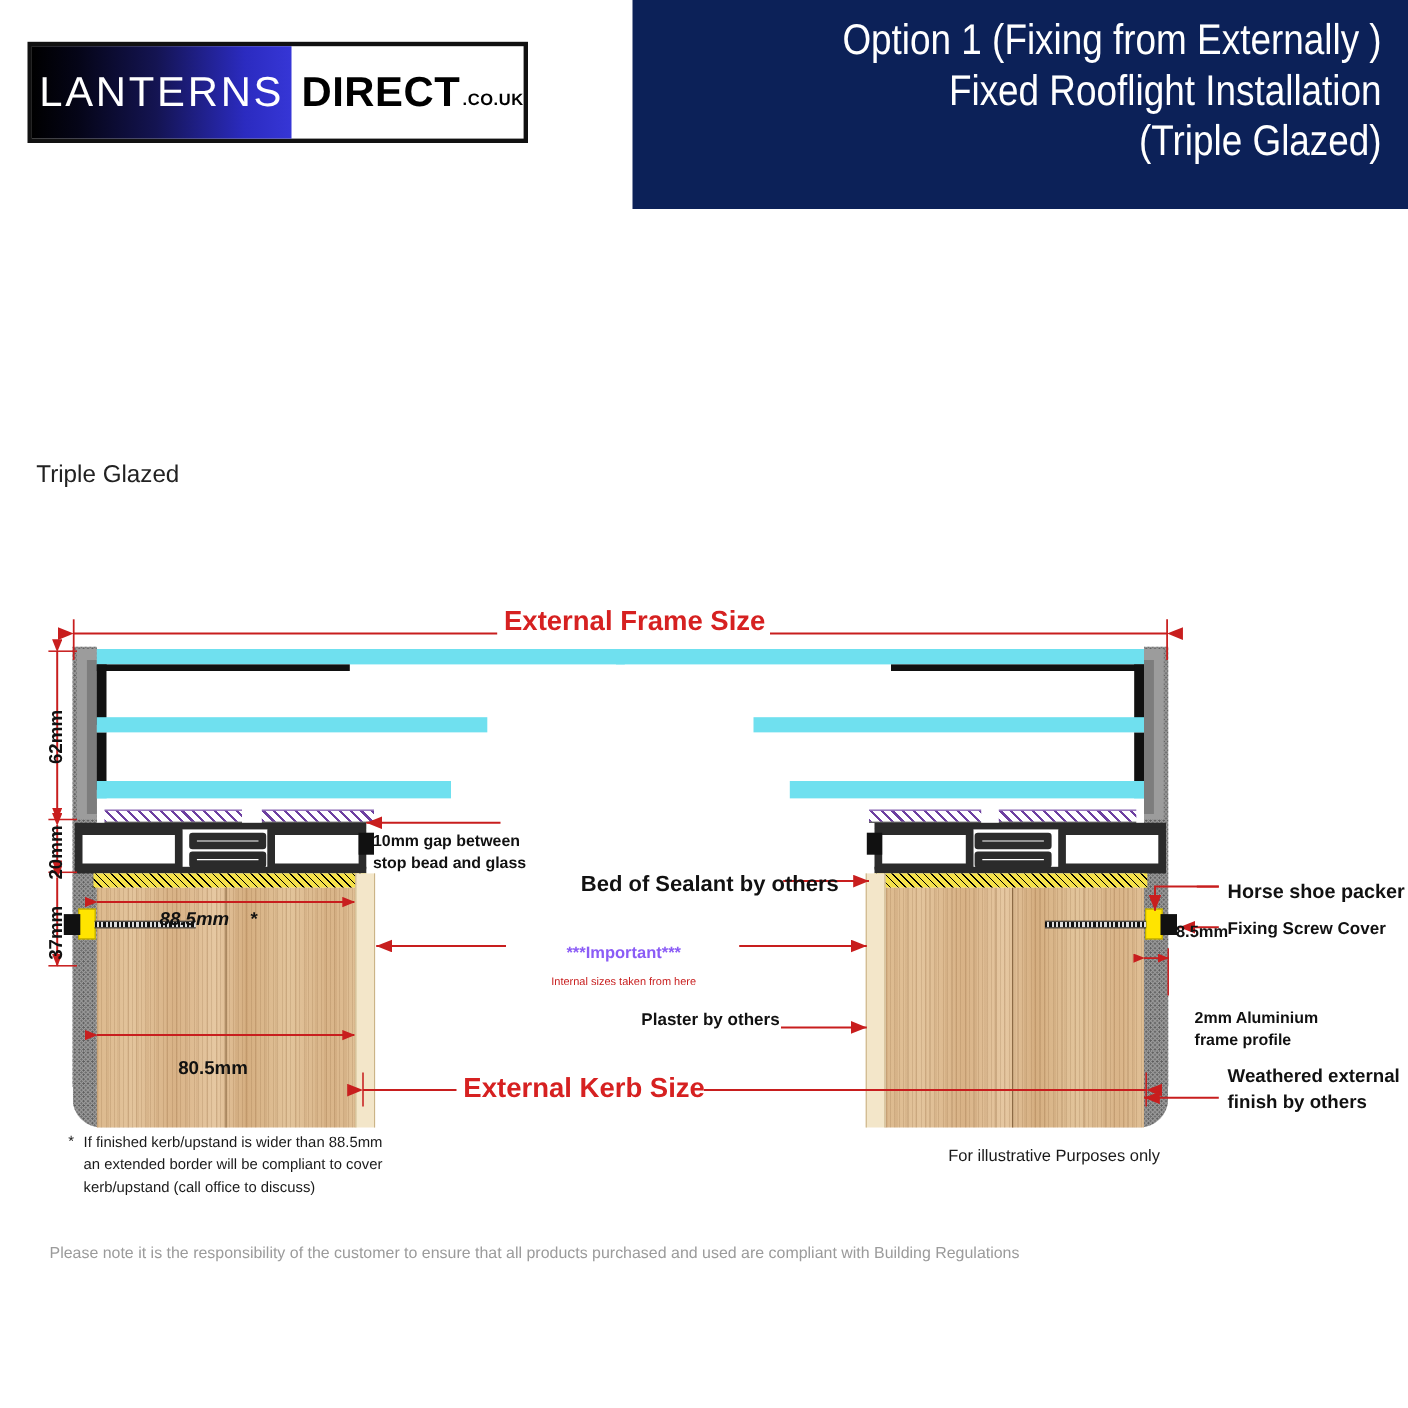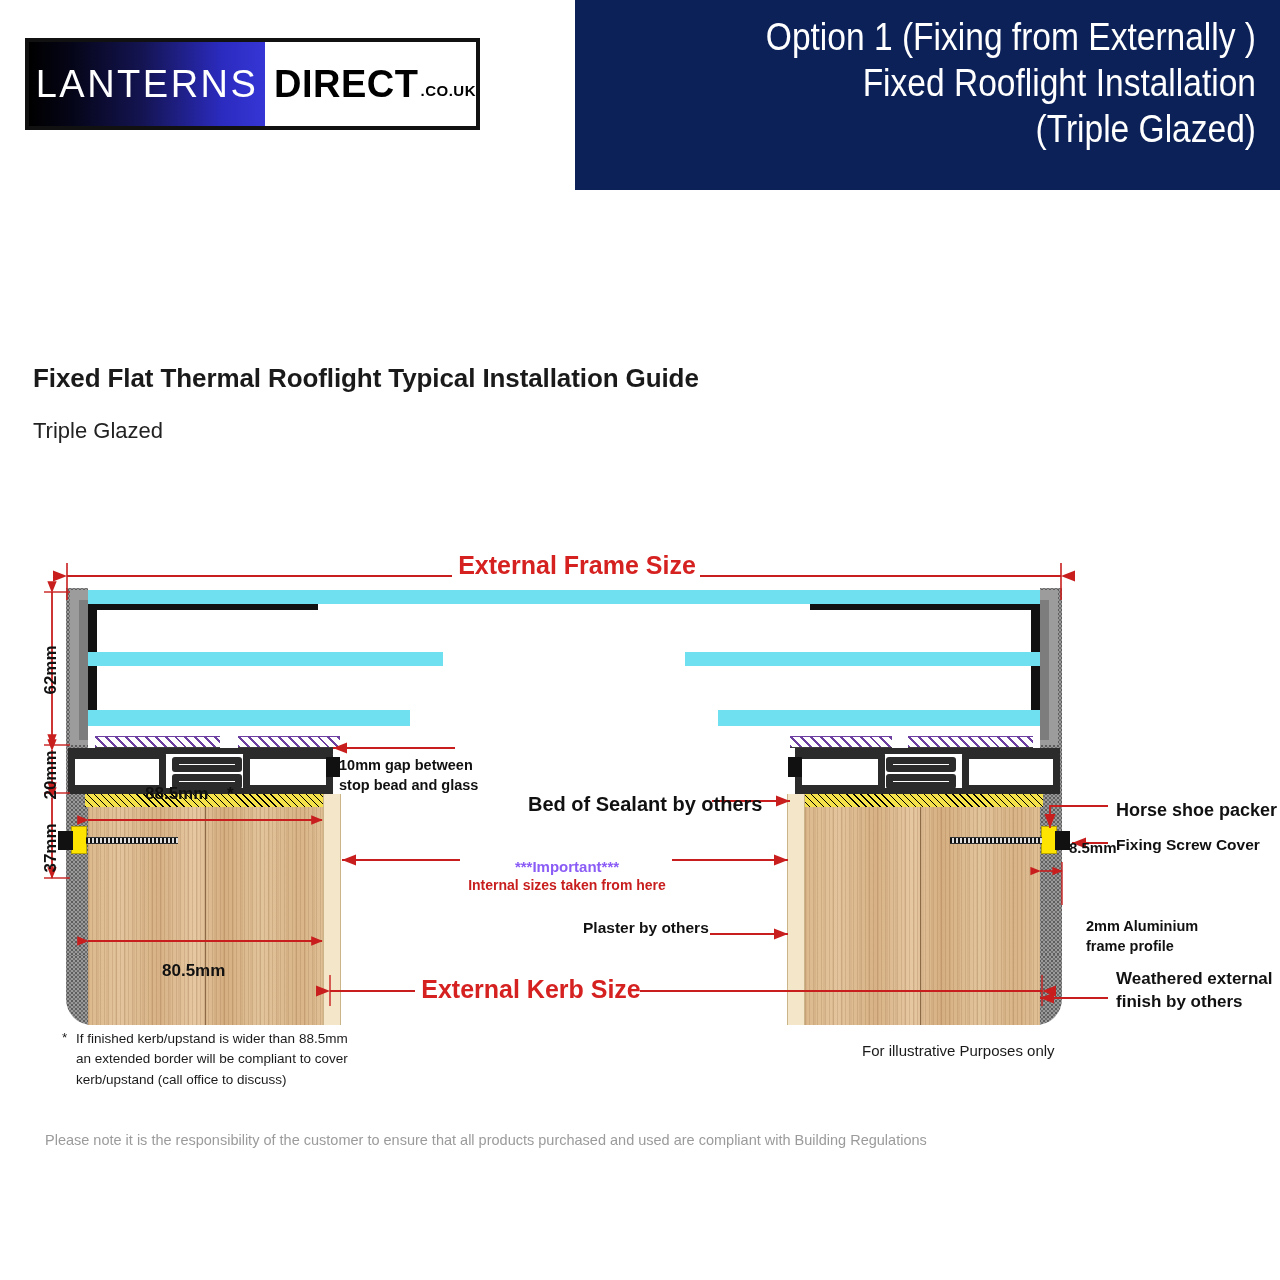--- a/index.html
+++ b/index.html
@@ -113,21 +113,20 @@
   </div>
 
   <div class="header-block">
     <div class="ht">
       <div>Option 1 (Fixing from Externally )</div>
       <div>Fixed Rooflight Installation</div>
       <div>(Triple Glazed)</div>
     </div>
   </div>
 
-  <div class="doc-title">Fixed Flat Thermal Rooflight Typical Installation Guide</div>
   <div class="doc-sub">Triple Glazed</div>
 
   <div id="diagram">
 
     <div class="abs render" style="left:66px; top:588px; width:22px; height:400px;"></div>
     <div class="abs render" style="left:66px; top:955px; width:56px; height:70px;
                 border-bottom-left-radius:26px; border-top-left-radius:0;
                 clip-path: polygon(0 0,22px 0,22px 38px,100% 38px,100% 100%,0 100%);"></div>
 
     <div class="abs frame-edge" style="left:70px; top:590px; width:18px; height:155px;"></div>
@@ -267,37 +266,37 @@
     </svg>
 
     <div class="lbl-big-red" style="left:416px; top:975px; width:230px; text-align:center;">External Kerb Size</div>
 
     <div class="lbl-big-red" style="left:452px; top:551px; width:250px; text-align:center;">External Frame Size</div>
 
     <div class="lbl-vert" style="left:16px; top:660px; width:70px; text-align:center;">62mm</div>
     <div class="lbl-vert" style="left:16px; top:765px; width:70px; text-align:center;">20mm</div>
     <div class="lbl-vert" style="left:16px; top:838px; width:70px; text-align:center;">37mm</div>
 
-    <div class="lbl-dim" style="left:145px; top:784px;">
+    <div class="lbl-dim" style="left:145px; top:826px;font-style:italic;">
       <span>88.5mm</span>
       <span style="margin-left:14px;">*</span>
     </div>
     <div class="lbl-dim" style="left:162px; top:930px;margin-top:31px;">80.5mm</div>
     <div class="lbl" style="left:1069px; top:838px; font-size:15px;">8.5mm</div>
 
     <div class="lbl" style="left:339px; top:756px;">
       <div>10mm gap between</div>
       <div>stop bead and glass</div>
     </div>
 
     <div class="lbl" style="left:528px; top:791px; font-size:20px;">Bed of Sealant by others</div>
 
     <div class="abs" style="left:452px; top:858px; width:230px; text-align:center;">
       <div style="font-size:15px; font-weight:bold; color:#8b5cf6;">***Important***</div>
-      <div style="font-size:14px; font-weight:bold; color:#c81e1e; margin-top:2px; white-space:nowrap;">Internal sizes taken from here</div>
+      <div style="font-size:10px; font-weight:normal; color:#c81e1e; margin-top:12px; white-space:nowrap;">Internal sizes taken from here</div>
     </div>
 
     <div class="lbl" style="left:583px; top:918px; font-size:15.5px;">Plaster by others</div>
 
     <div class="lbl" style="left:1116px; top:798px; font-size:18px;">Horse shoe packer</div>
     <div class="lbl" style="left:1116px; top:835px; font-size:15.5px;">Fixing Screw Cover</div>
     <div class="lbl" style="left:1052px; top:917px;padding-left:34px;">
       <div>2mm Aluminium</div>
       <div>frame profile</div>
     </div>

